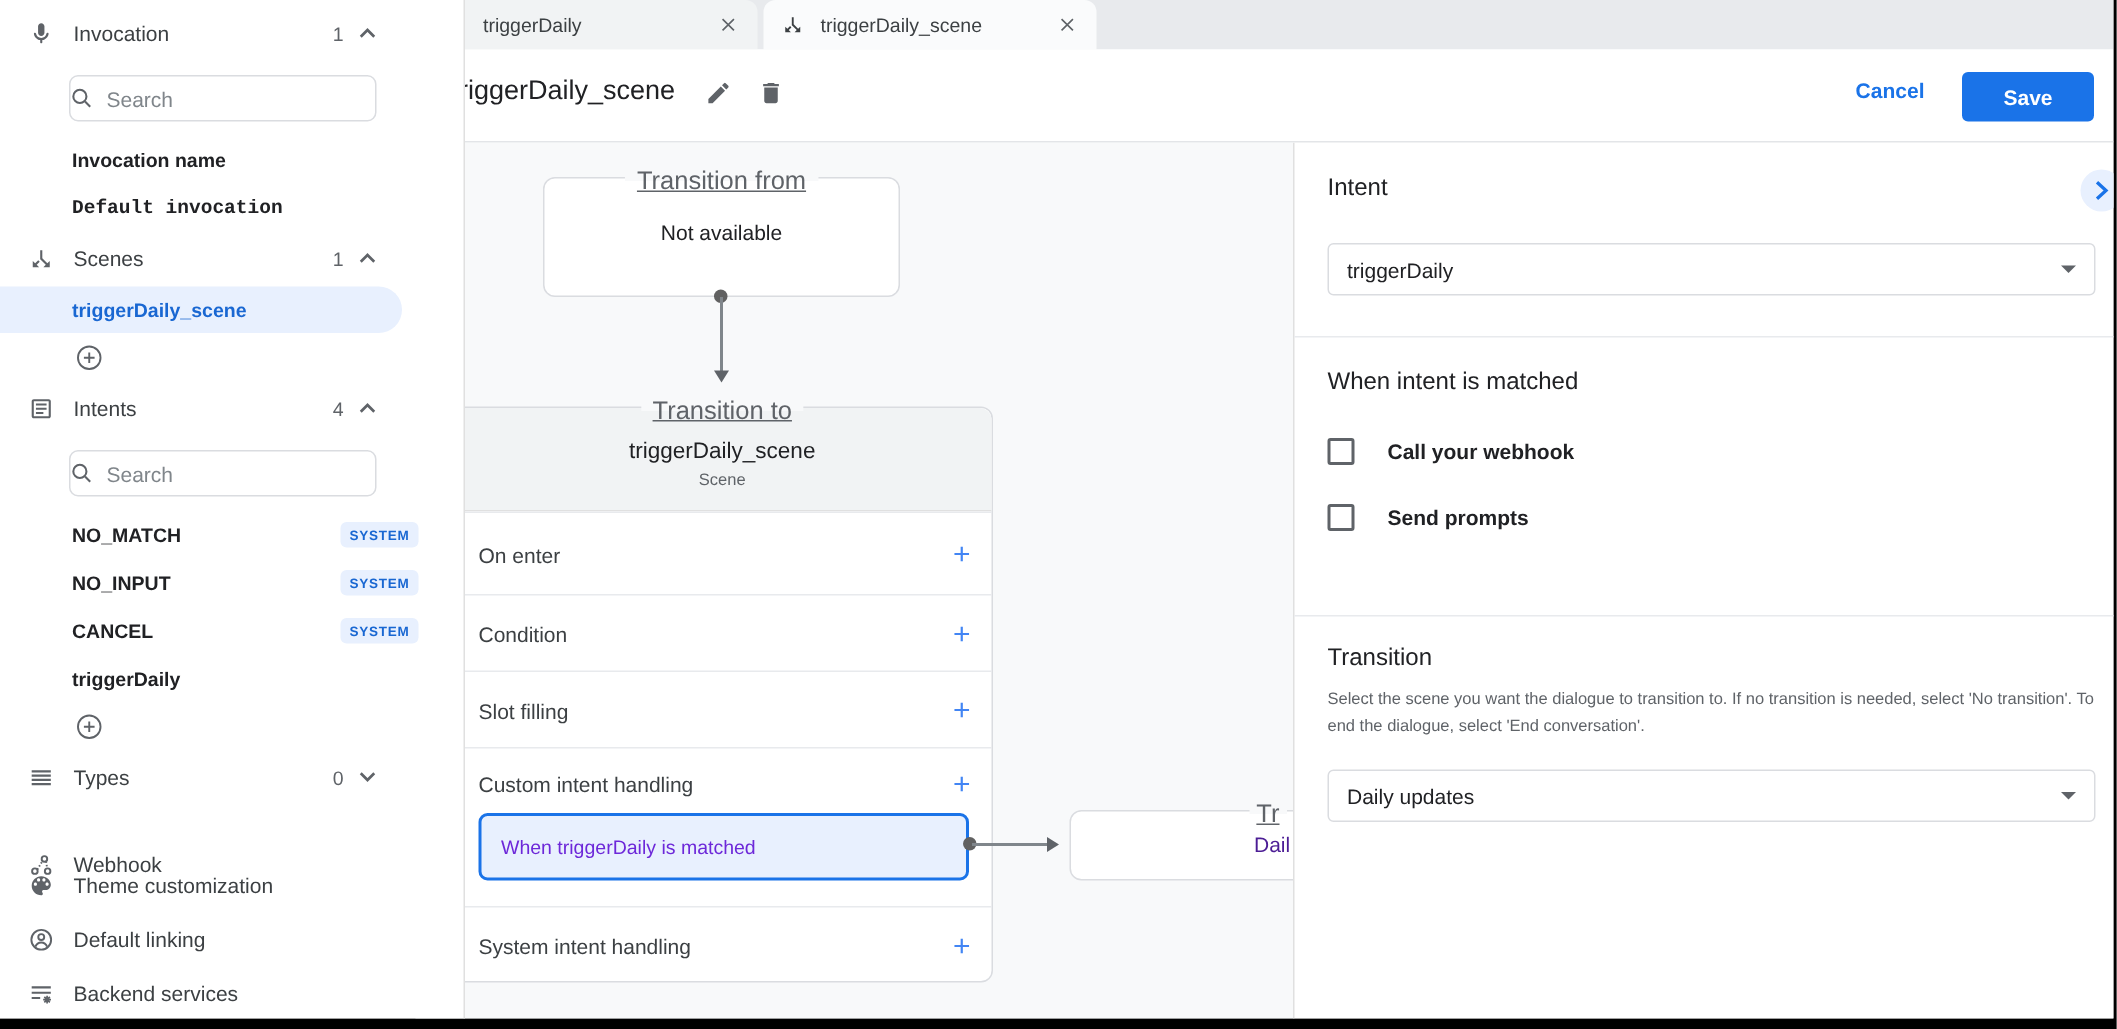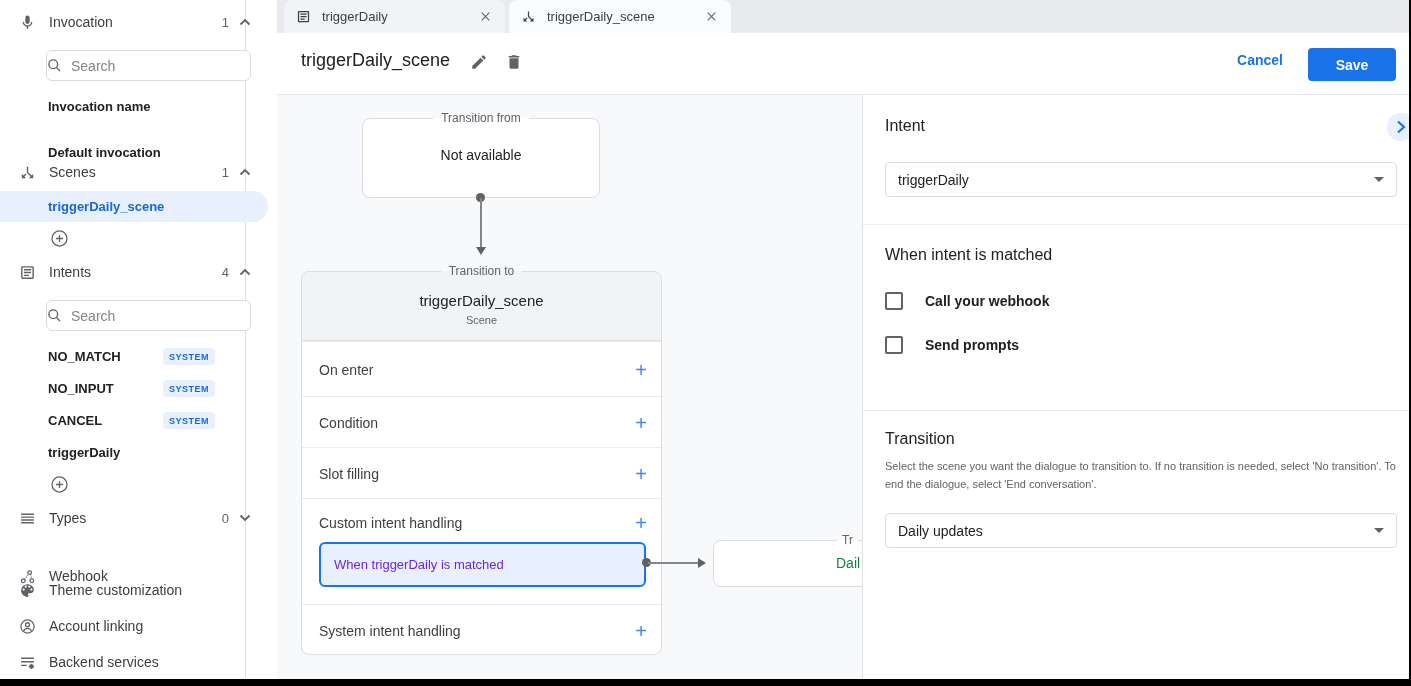--- a/index.html
+++ b/index.html
@@ -1,21 +1,21 @@
 <!DOCTYPE html>
 <html><head>
 <meta charset="utf-8">
 <style>
   * { margin:0; padding:0; box-sizing:border-box; }
   body { background:#000; font-family:"Liberation Sans", sans-serif; }
   .screen { position:relative; width:1411px; height:686px; background:#000; overflow:hidden; }
   .app { position:absolute; left:0; top:0; width:1409px; height:679px; background:#fff; overflow:hidden; }
 
   
-  .sidebar { position:absolute; left:0; top:0; width:246px; height:679px; background:#fff; border-right:1px solid #e0e0e0; z-index:6; }
+  .sidebar { position:absolute; left:0; top:0; width:310px; height:679px; background:#fff; border-right:1px solid #e0e0e0; z-index:6; }
   .side-row { position:absolute; left:0; width:277px; height:24px; display:flex; align-items:center; padding:0 26px 0 16px; cursor:pointer; }
   .side-row .ic { width:22px; height:22px; display:flex; align-items:center; justify-content:center; margin-right:11px; flex:0 0 auto; }
   .side-row .lbl { font-size:14px; color:#3c4043; }
   .side-row .cnt { margin-left:auto; font-size:13px; color:#5f6368; padding-right:10px; }
   .side-row .chev { width:12px; height:12px; display:flex; align-items:center; justify-content:center; }
   .side-item { position:absolute; left:48px; height:24px; display:flex; align-items:center; font-size:13px; font-weight:bold; color:#202124; cursor:pointer; }
   .badge { position:absolute; right:30px; height:17px; padding:0 6px; display:flex; align-items:center; background:#e8f0fe; color:#1967d2; font-size:9px; font-weight:bold; letter-spacing:.5px; border-radius:4px; }
   .search-box { position:absolute; left:46px; width:205px; height:31px; border:1px solid #dadce0; border-radius:6px; background:#fff; display:flex; align-items:center; padding:0 0; }
   .search-box input { border:none; outline:none; width:150px; margin-left:9px; font-size:14px; color:#202124; font-family:"Liberation Sans", sans-serif; background:transparent; }
   .search-box input::placeholder { color:#80868b; }
@@ -34,21 +34,21 @@
 
   
   .titlebar { position:absolute; left:277px; top:33px; width:1132px; height:62px; background:#fff; border-bottom:1px solid #e3e5e8; z-index:5; }
   .page-title { position:absolute; left:24px; top:17px; font-size:18px; color:#202124; }
   .title-ic { position:absolute; top:20px; width:20px; height:20px; cursor:pointer; }
   .cancel-btn { position:absolute; right:126px; top:19px; font-size:14px; font-weight:bold; color:#1a73e8; background:none; border:none; cursor:pointer; font-family:"Liberation Sans", sans-serif; }
   .save-btn { position:absolute; right:13px; top:15px; width:88px; height:33px; background:#1a73e8; color:#fff; font-size:14px; font-weight:bold; border:none; border-radius:4px; cursor:pointer; font-family:"Liberation Sans", sans-serif; }
 
   
   .canvas { position:absolute; left:277px; top:95px; width:585px; height:584px; background:#f8f9fa; overflow:hidden; }
-  .legend { position:absolute; top:-8px; left:50%; transform:translateX(-50%); padding:0 8px; font-size:12px; color:#5f6368; white-space:nowrap; }
+  .legend { position:absolute; top:-8px; left:50%; transform:translateX(-50%); padding:0 8px; font-size:17px; color:#5f6368; white-space:nowrap;text-decoration:underline; }
   .box-from { position:absolute; left:85px; top:23px; width:238px; height:80px; background:#fff; border:1px solid #dadce0; border-radius:8px; }
   .box-from .legend { background:linear-gradient(#f8f9fa 50%, #ffffff 50%); }
   .box-from .content { padding-top:28px; text-align:center; font-size:14px; color:#202124; }
 
   .v-line { position:absolute; left:203px; top:103px; width:2px; height:50px; background:#80868b; }
   .dot { position:absolute; width:9px; height:9px; border-radius:50%; background:#616161; }
   .arrow-down { position:absolute; left:199px; top:152px; width:0; height:0; border-left:5px solid transparent; border-right:5px solid transparent; border-top:8px solid #5f6368; }
 
   .scene-card { position:absolute; left:24px; top:176px; width:361px; height:384px; background:#fff; border:1px solid #dadce0; border-radius:8px; }
   .scene-card .legend { background:linear-gradient(#f8f9fa 50%, #f1f3f4 50%); }
@@ -59,21 +59,21 @@
   .card-row:first-of-type { border-top:none; }
   .row-line { width:100%; display:flex; align-items:center; }
   .row-lbl { margin-left:17px; font-size:14px; color:#3c4043; }
   .row-add { margin-left:auto; margin-right:14px; font-size:20px; color:#4285f4; background:none; border:none; cursor:pointer; line-height:1; font-family:"Liberation Sans", sans-serif; }
   .sub-item { position:absolute; left:17px; top:43px; width:327px; height:45px; background:#e8f0fe; border:2px solid #1a73e8; border-radius:6px; display:flex; align-items:center; padding-left:13px; font-size:13px; color:#6d28d9; cursor:pointer; }
 
   .h-line { position:absolute; left:371px; top:467px; width:52px; height:2px; background:#80868b; }
   .arrow-right { position:absolute; left:421px; top:463px; width:0; height:0; border-top:5px solid transparent; border-bottom:5px solid transparent; border-left:8px solid #5f6368; }
   .box-next { position:absolute; left:436px; top:445px; width:170px; height:47px; background:#fff; border:1px solid #dadce0; border-radius:8px; }
   .box-next .legend { left:auto; transform:none; right:24px; background:linear-gradient(#f8f9fa 50%, #ffffff 50%); padding:0 5px; }
-  .box-next .content { position:absolute; left:122px; top:14px; font-size:14px; color:#15803d; white-space:nowrap; }
+  .box-next .content { position:absolute; left:122px; top:14px; font-size:14px; color:#4c1d95; white-space:nowrap; }
 
   
   .panel { position:absolute; left:862px; top:95px; width:547px; height:584px; background:#fff; border-left:1px solid #e0e0e0; z-index:4; }
   .panel-h { position:absolute; left:22px; font-size:16px; color:#202124; }
   .collapse-btn { position:absolute; left:524px; top:18px; width:28px; height:28px; border-radius:50%; background:#e8f0fe; border:none; cursor:pointer; display:flex; align-items:center; justify-content:center; }
   .dropdown { position:absolute; left:22px; width:512px; height:35px; border:1px solid #dadce0; border-radius:4px; background:#fff; display:flex; align-items:center; padding:0 12px; cursor:pointer; }
   .dropdown .val { font-size:14px; color:#202124; }
   .dropdown .caret { margin-left:auto; width:0; height:0; border-left:5px solid transparent; border-right:5px solid transparent; border-top:5px solid #5f6368; }
   .p-divider { position:absolute; left:0; width:547px; height:1px; background:#e8eaed; }
   .check-row { position:absolute; left:22px; display:flex; align-items:center; cursor:pointer; }
@@ -106,21 +106,21 @@
 
     <div class="search-box" style="top:50px;">
       <svg width="15" height="15" viewBox="0 0 24 24" fill="none" stroke="#5f6368" stroke-width="2.2">
             <circle cx="10" cy="10" r="7"></circle>
             <path d="M15.5 15.5 L21 21"></path>
           </svg>
       <input type="text" placeholder="Search" style="">
     </div>
 
     <div class="side-item" style="top:94px;">Invocation name</div>
-    <div class="side-item" style="top:140px;">Default invocation</div>
+    <div class="side-item" style="top:126px;font-family:Liberation Mono, monospace;">Default invocation</div>
 
     <div class="side-row" style="top:160px;">
       <span class="ic">
         <svg width="17" height="17" viewBox="0 0 24 24" fill="#5f6368" style="transform:rotate(180deg);">
               <path d="M14 4l2.29 2.29-2.88 2.88 1.42 1.42 2.88-2.88L20 10V4h-6zm-4 0H4v6l2.29-2.29 4.71 4.7V20h2v-8.41l-5.29-5.3L10 4z"></path>
             </svg>
       </span>
       <span class="lbl">Scenes</span>
       <span class="cnt">1</span>
       <span class="chev">
@@ -219,21 +219,21 @@
     </div>
 
     <div class="side-row" style="top:614px;">
       <span class="ic">
         <svg width="17" height="17" viewBox="0 0 24 24" fill="none" stroke="#5f6368" stroke-width="1.8">
               <circle cx="12" cy="12" r="9.3"></circle>
               <circle cx="12" cy="9.5" r="2.8"></circle>
               <path d="M6.5 18.5c1-2.6 3-3.9 5.5-3.9s4.5 1.3 5.5 3.9"></path>
             </svg>
       </span>
-      <span class="lbl">Account linking</span>
+      <span class="lbl">Default linking</span>
     </div>
 
     <div class="side-row" style="top:650px;">
       <span class="ic">
         <svg width="17" height="17" viewBox="0 0 24 24" fill="none" stroke="#5f6368" stroke-width="2">
               <path d="M3 6h18M3 11h18M3 16h8"></path>
               <g fill="#5f6368" stroke="none">
                 <circle cx="17.5" cy="17.5" r="2.2"></circle>
                 <path d="M17.5 13.8v7.4M13.8 17.5h7.4M14.9 14.9l5.2 5.2M20.1 14.9l-5.2 5.2" stroke="#5f6368" stroke-width="1.6"></path>
               </g>

